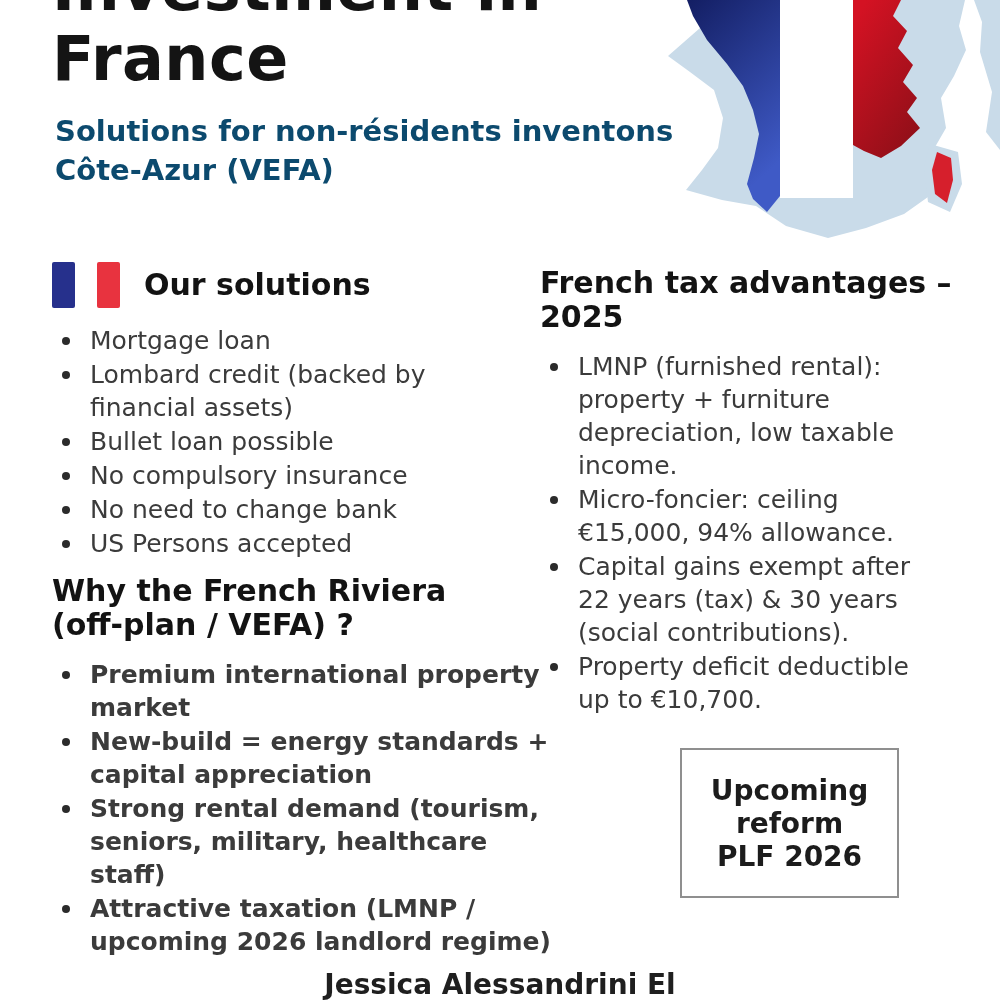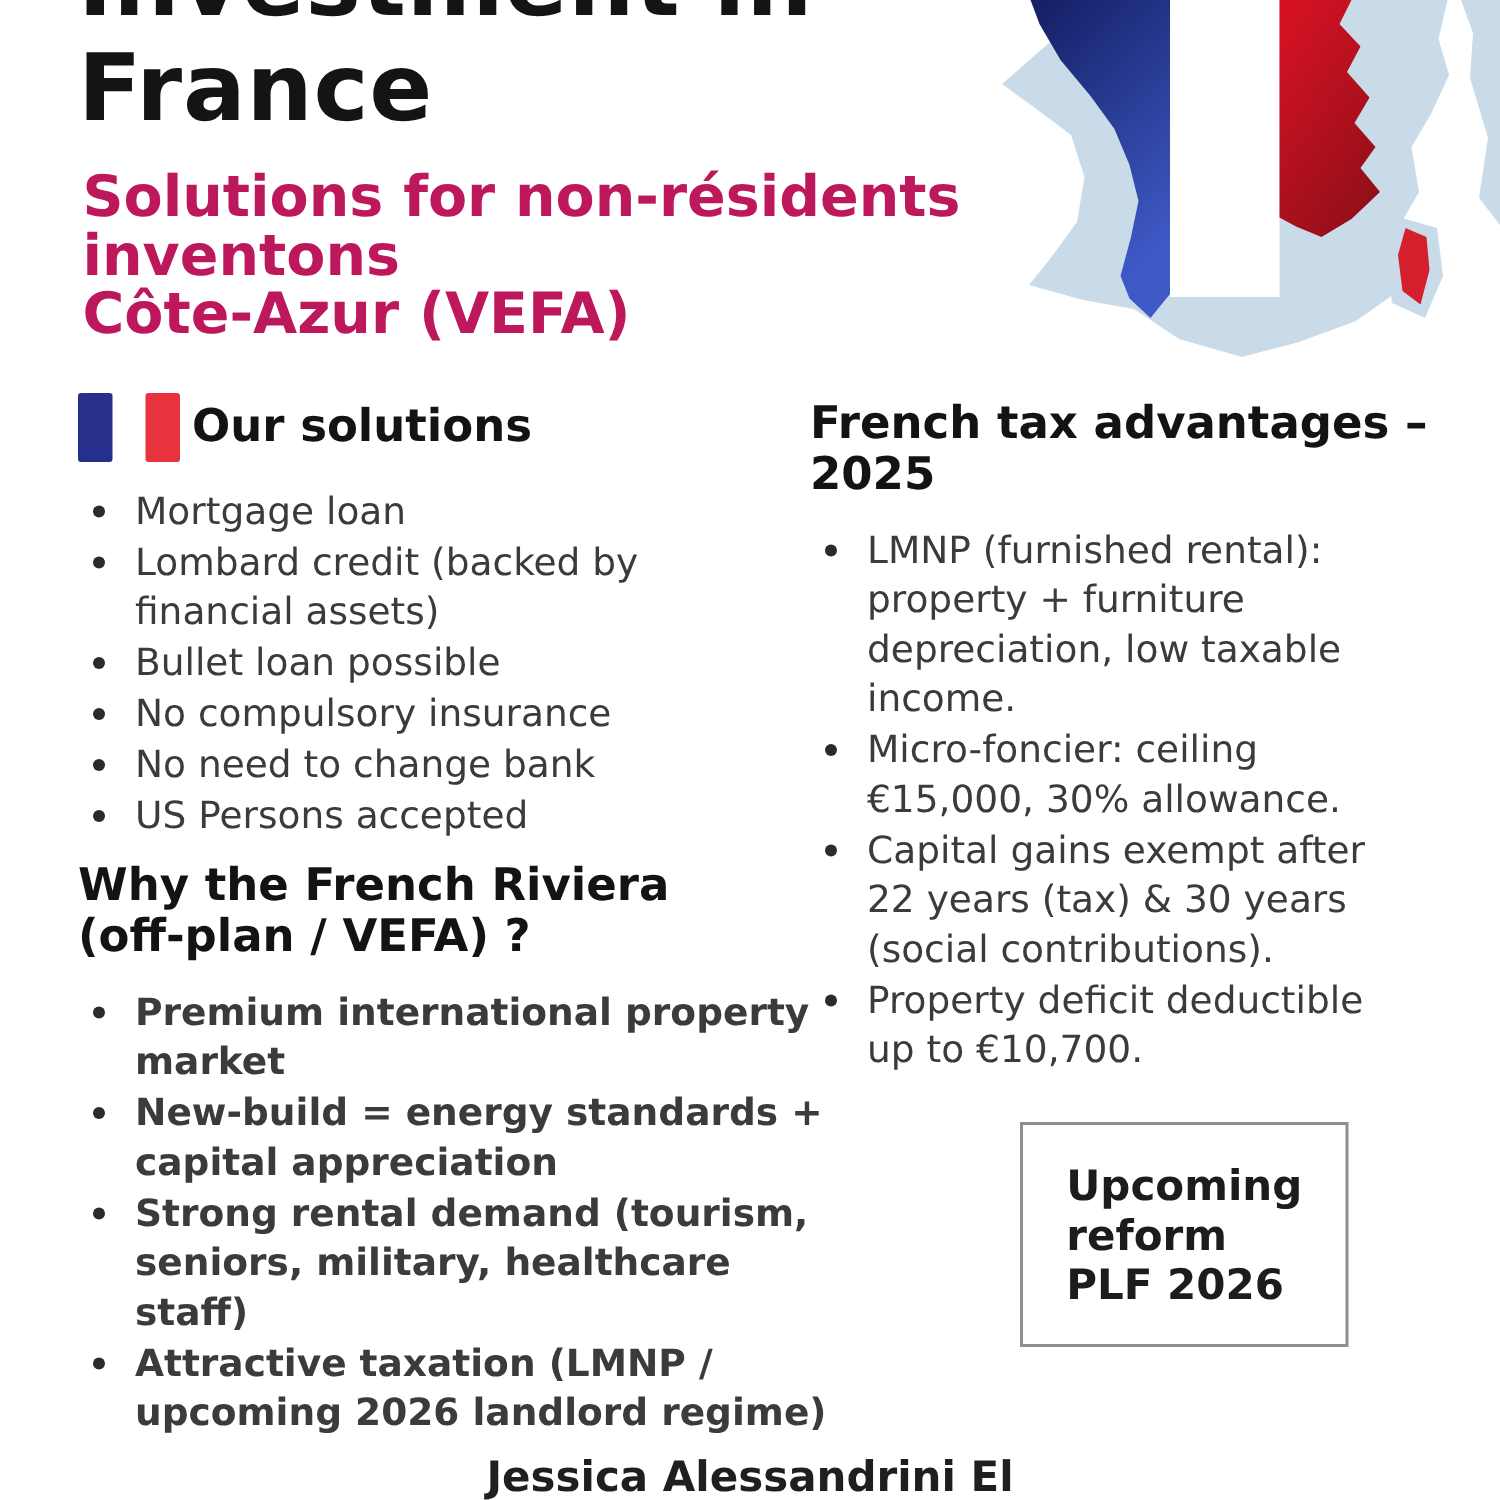--- a/index.html
+++ b/index.html
@@ -11,31 +11,31 @@
   .page{position:absolute;inset:0;background:#ffffff;}
 
   
   .title{
     position:absolute;left:52px;top:-46px;width:620px;
     font-size:62px;font-weight:800;line-height:70px;color:#141414;
     letter-spacing:0.5px;white-space:pre-line;margin:0;
   }
   .subtitle{
     position:absolute;left:55px;top:112px;width:660px;
-    font-size:38px;font-weight:700;line-height:39px;color:#be185d;
+    font-size:29px;font-weight:700;line-height:39px;color:#0c4a6e;
     white-space:pre-line;margin:0;
   }
   .map-wrap{position:absolute;top:0;right:0;width:340px;height:240px;}
   .map-wrap svg{display:block;width:100%;height:100%;}
 
   
   .left-col{position:absolute;left:52px;top:262px;width:505px;}
   .right-col{position:absolute;left:540px;top:266px;width:432px;}
 
-  .section-head{display:flex;align-items:center;gap:8px;margin:0;}
+  .section-head{display:flex;align-items:center;gap:24px;margin:0;}
   h2{
     font-size:30px;font-weight:800;line-height:34px;color:#131313;
     margin:0;white-space:pre-line;
   }
   .flag-icon{display:flex;gap:22px;flex:0 0 auto;}
   .flag-bar{width:23px;height:46px;border-radius:2px;}
   .flag-bar.blue{background:#26308c;}
   .flag-bar.red{background:#e8333f;}
 
   ul.bullets{
@@ -50,21 +50,21 @@
     border-radius:50%;background:#2b2b2b;
   }
   .riviera-head{margin-top:14px;}
   .riviera-list{margin-top:14px;font-weight:bold;}
   .tax-list{margin-top:26px;}
 
   
   .reform-box{
     margin:32px 0 0 140px;width:215px;height:146px;
     border:2px solid #8f8f8f;background:#ffffff;
-    display:flex;align-items:center;justify-content:center;
+    display:flex;align-items:center;justify-content:center;text-align:center;
     font-size:28px;font-weight:800;line-height:33px;color:#1c1c1c;
     white-space:pre-line;
   }
 
   
   .footer{
     position:absolute;left:0;top:968px;width:1000px;text-align:center;
     font-size:28px;font-weight:700;color:#1f1f1f;line-height:34px;margin:0;
   }
 </style>
@@ -148,21 +148,21 @@
 
     <h2>French tax advantages –
 2025</h2>
 
     <ul class="bullets tax-list">
       <li>LMNP (furnished rental):
 property + furniture
 depreciation, low taxable
 income.</li>
       <li>Micro-foncier: ceiling
-€15,000, 30% allowance.</li>
+€15,000, 94% allowance.</li>
       <li>Capital gains exempt after
 22 years (tax) &amp; 30 years
 (social contributions).</li>
       <li>Property deficit deductible
 up to €10,700.</li>
     </ul>
 
     <div class="reform-box">Upcoming
 reform
 PLF 2026</div>

